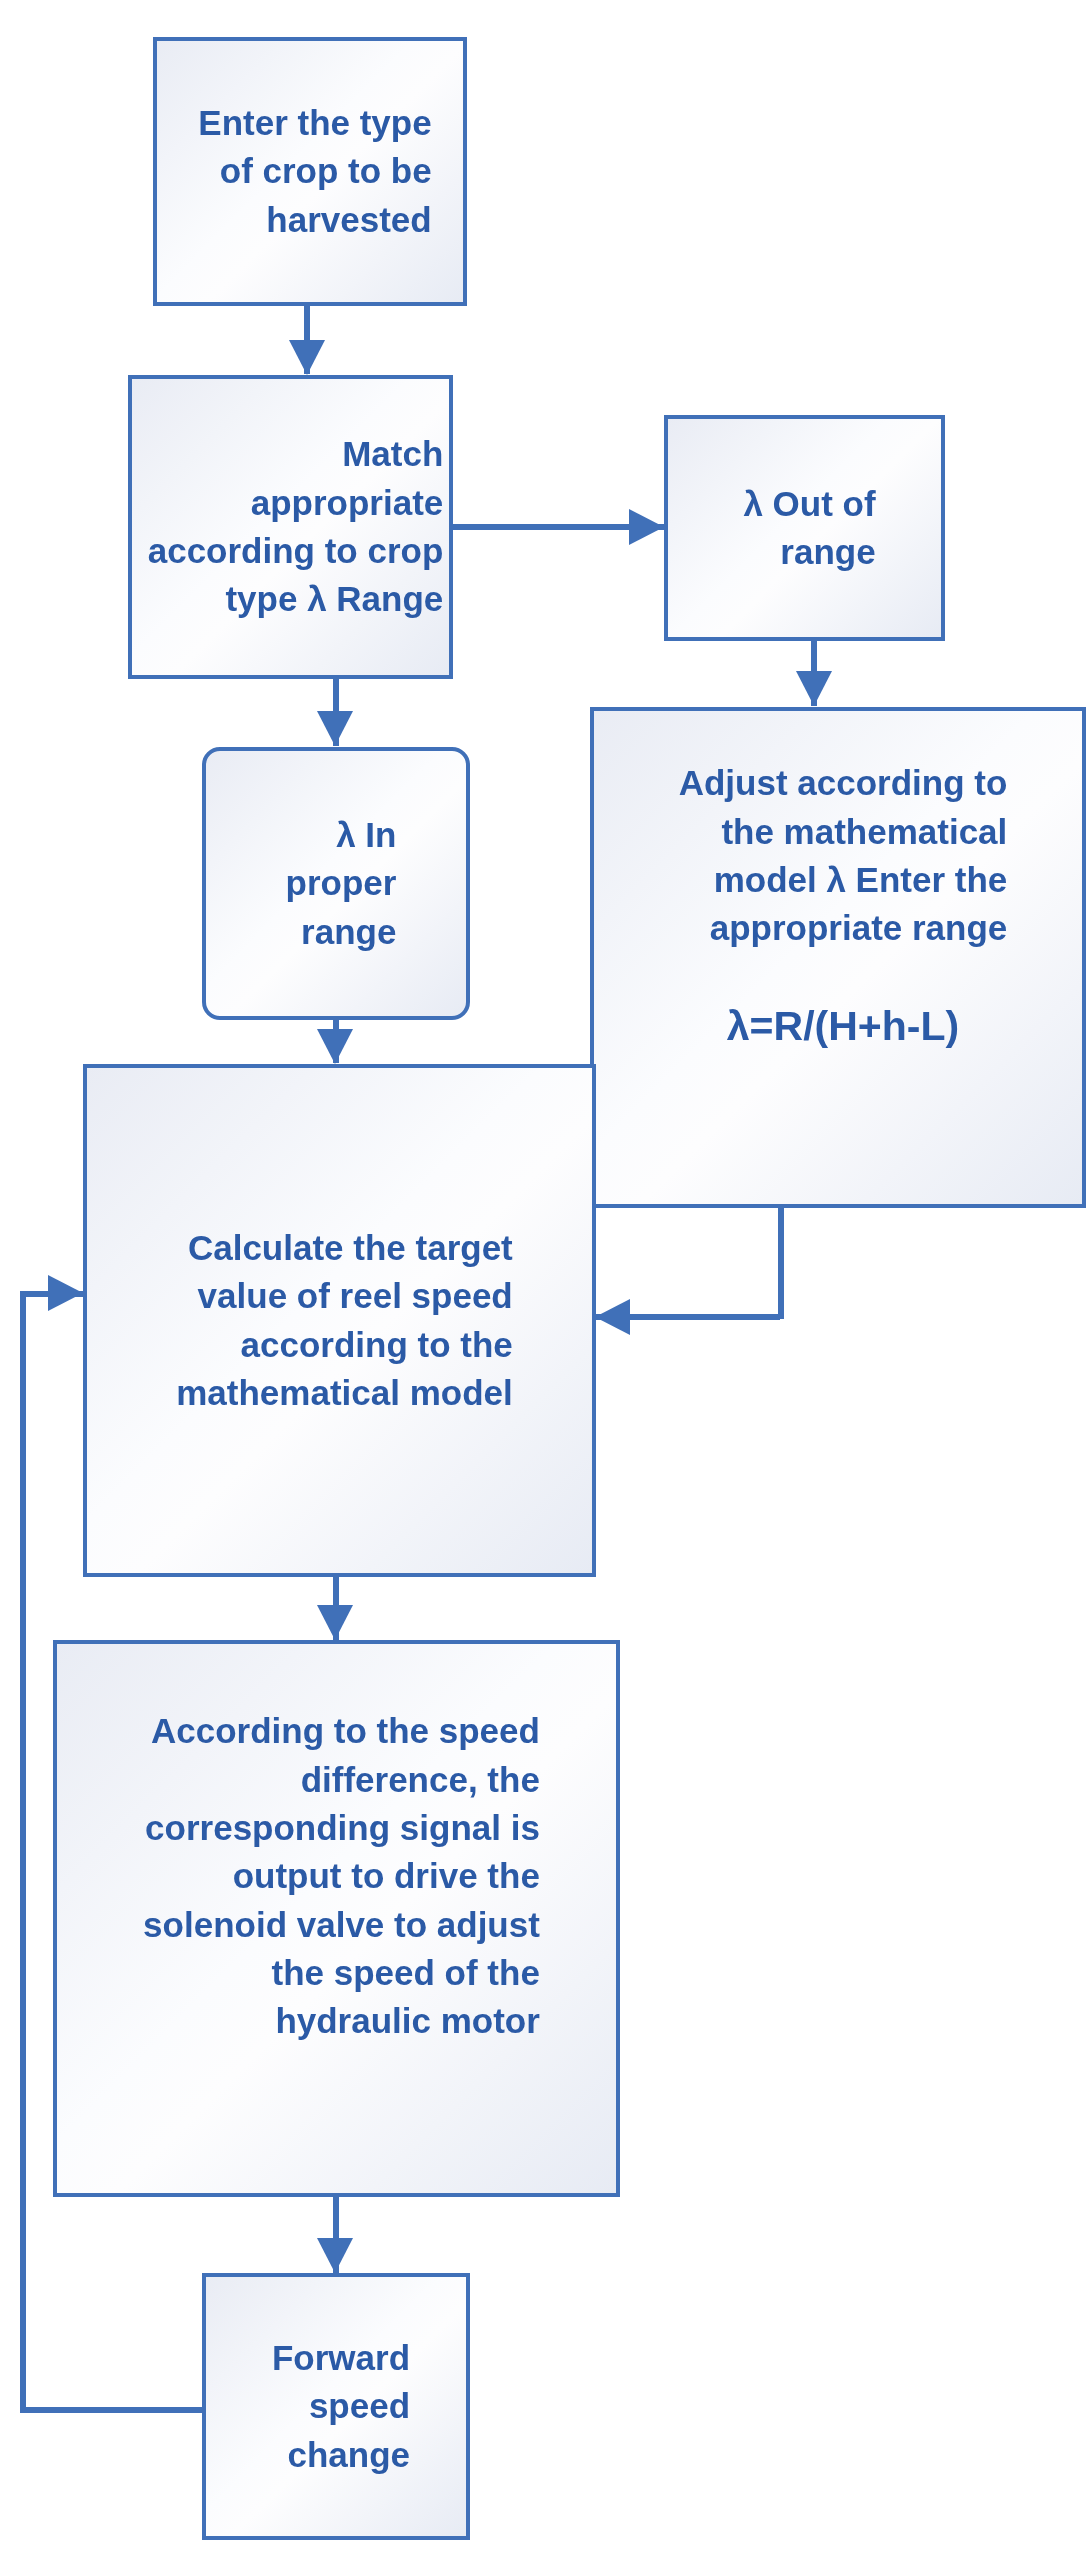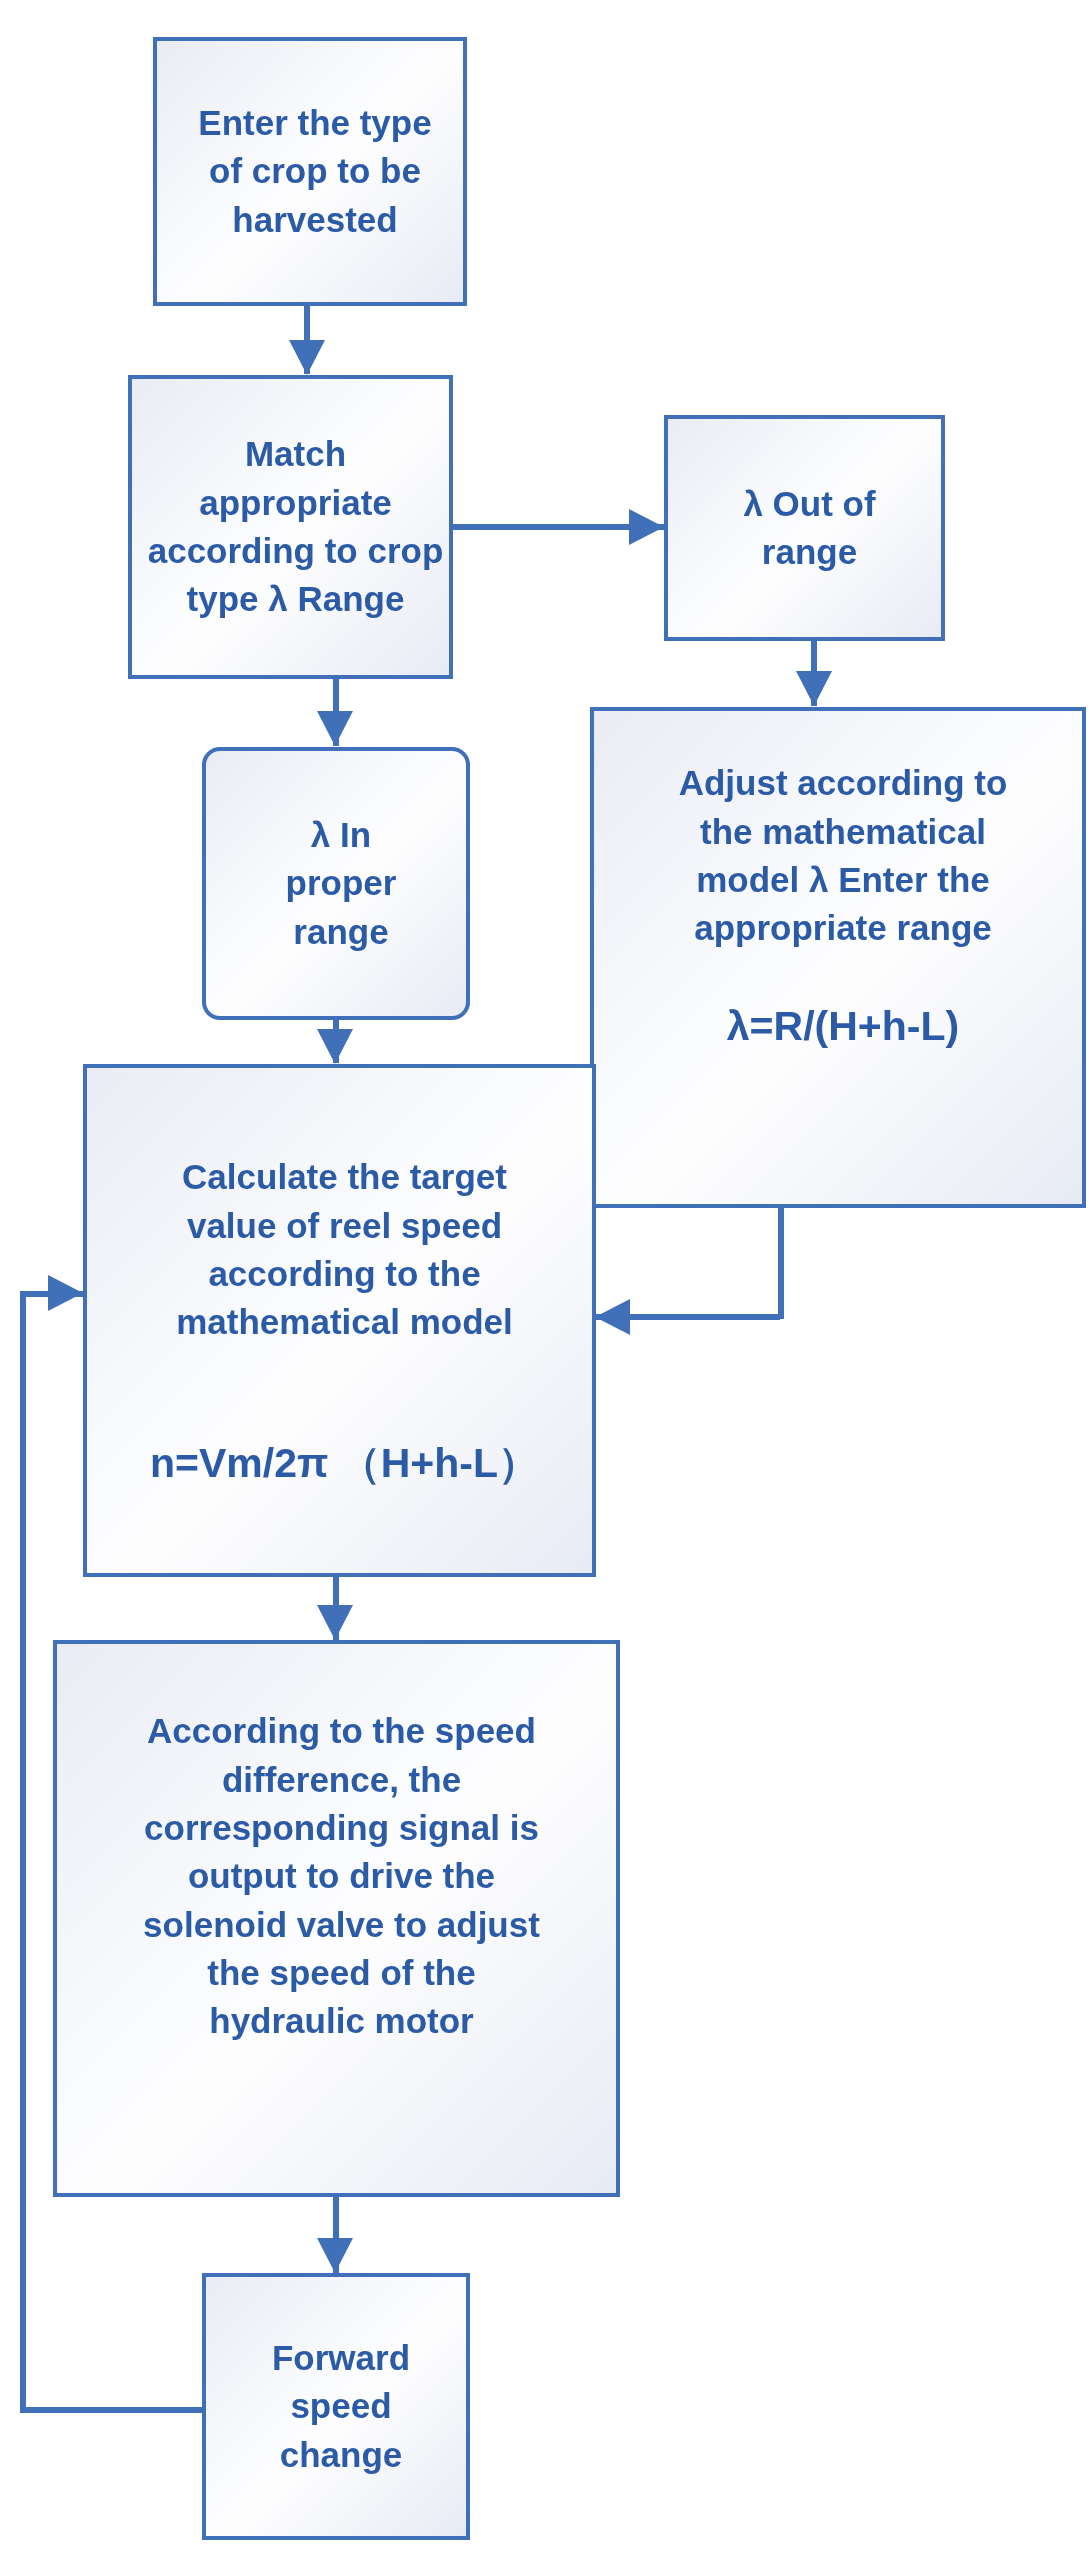--- a/index.html
+++ b/index.html
@@ -17,21 +17,21 @@
   }
   .box{
     position:absolute;
     box-sizing:border-box;
     border:4.9px solid var(--accent);
     background:linear-gradient(135deg,#e9ecf4 0%,#fbfcfe 45%,#fdfdfe 55%,#e7ebf4 100%);
     display:flex;
     flex-direction:column;
     align-items:center;
     justify-content:center;
-    text-align:center;
+    text-align:right;
     padding-left:10px;
   }
   .lbl{
     white-space:pre-line;
     font-weight:bold;
     font-size:35px;
     line-height:1.38;
     color:var(--ink);
   }
   .formula{
@@ -131,21 +131,20 @@
 model λ Enter the
 appropriate range</div>
     <div class="formula">λ=R/(H+h-L)</div>
   </div>
 
   <div class="box" id="b-calc">
     <div class="lbl">Calculate the target
 value of reel speed
 according to the
 mathematical model</div>
-    <div class="formula">n=Vm/2π （H+h-L）</div>
   </div>
 
   <div class="box" id="b-forward">
     <div class="lbl">Forward
 speed
 change</div>
   </div>
 
   <div class="box" id="b-accord">
     <div class="lbl">According to the speed

